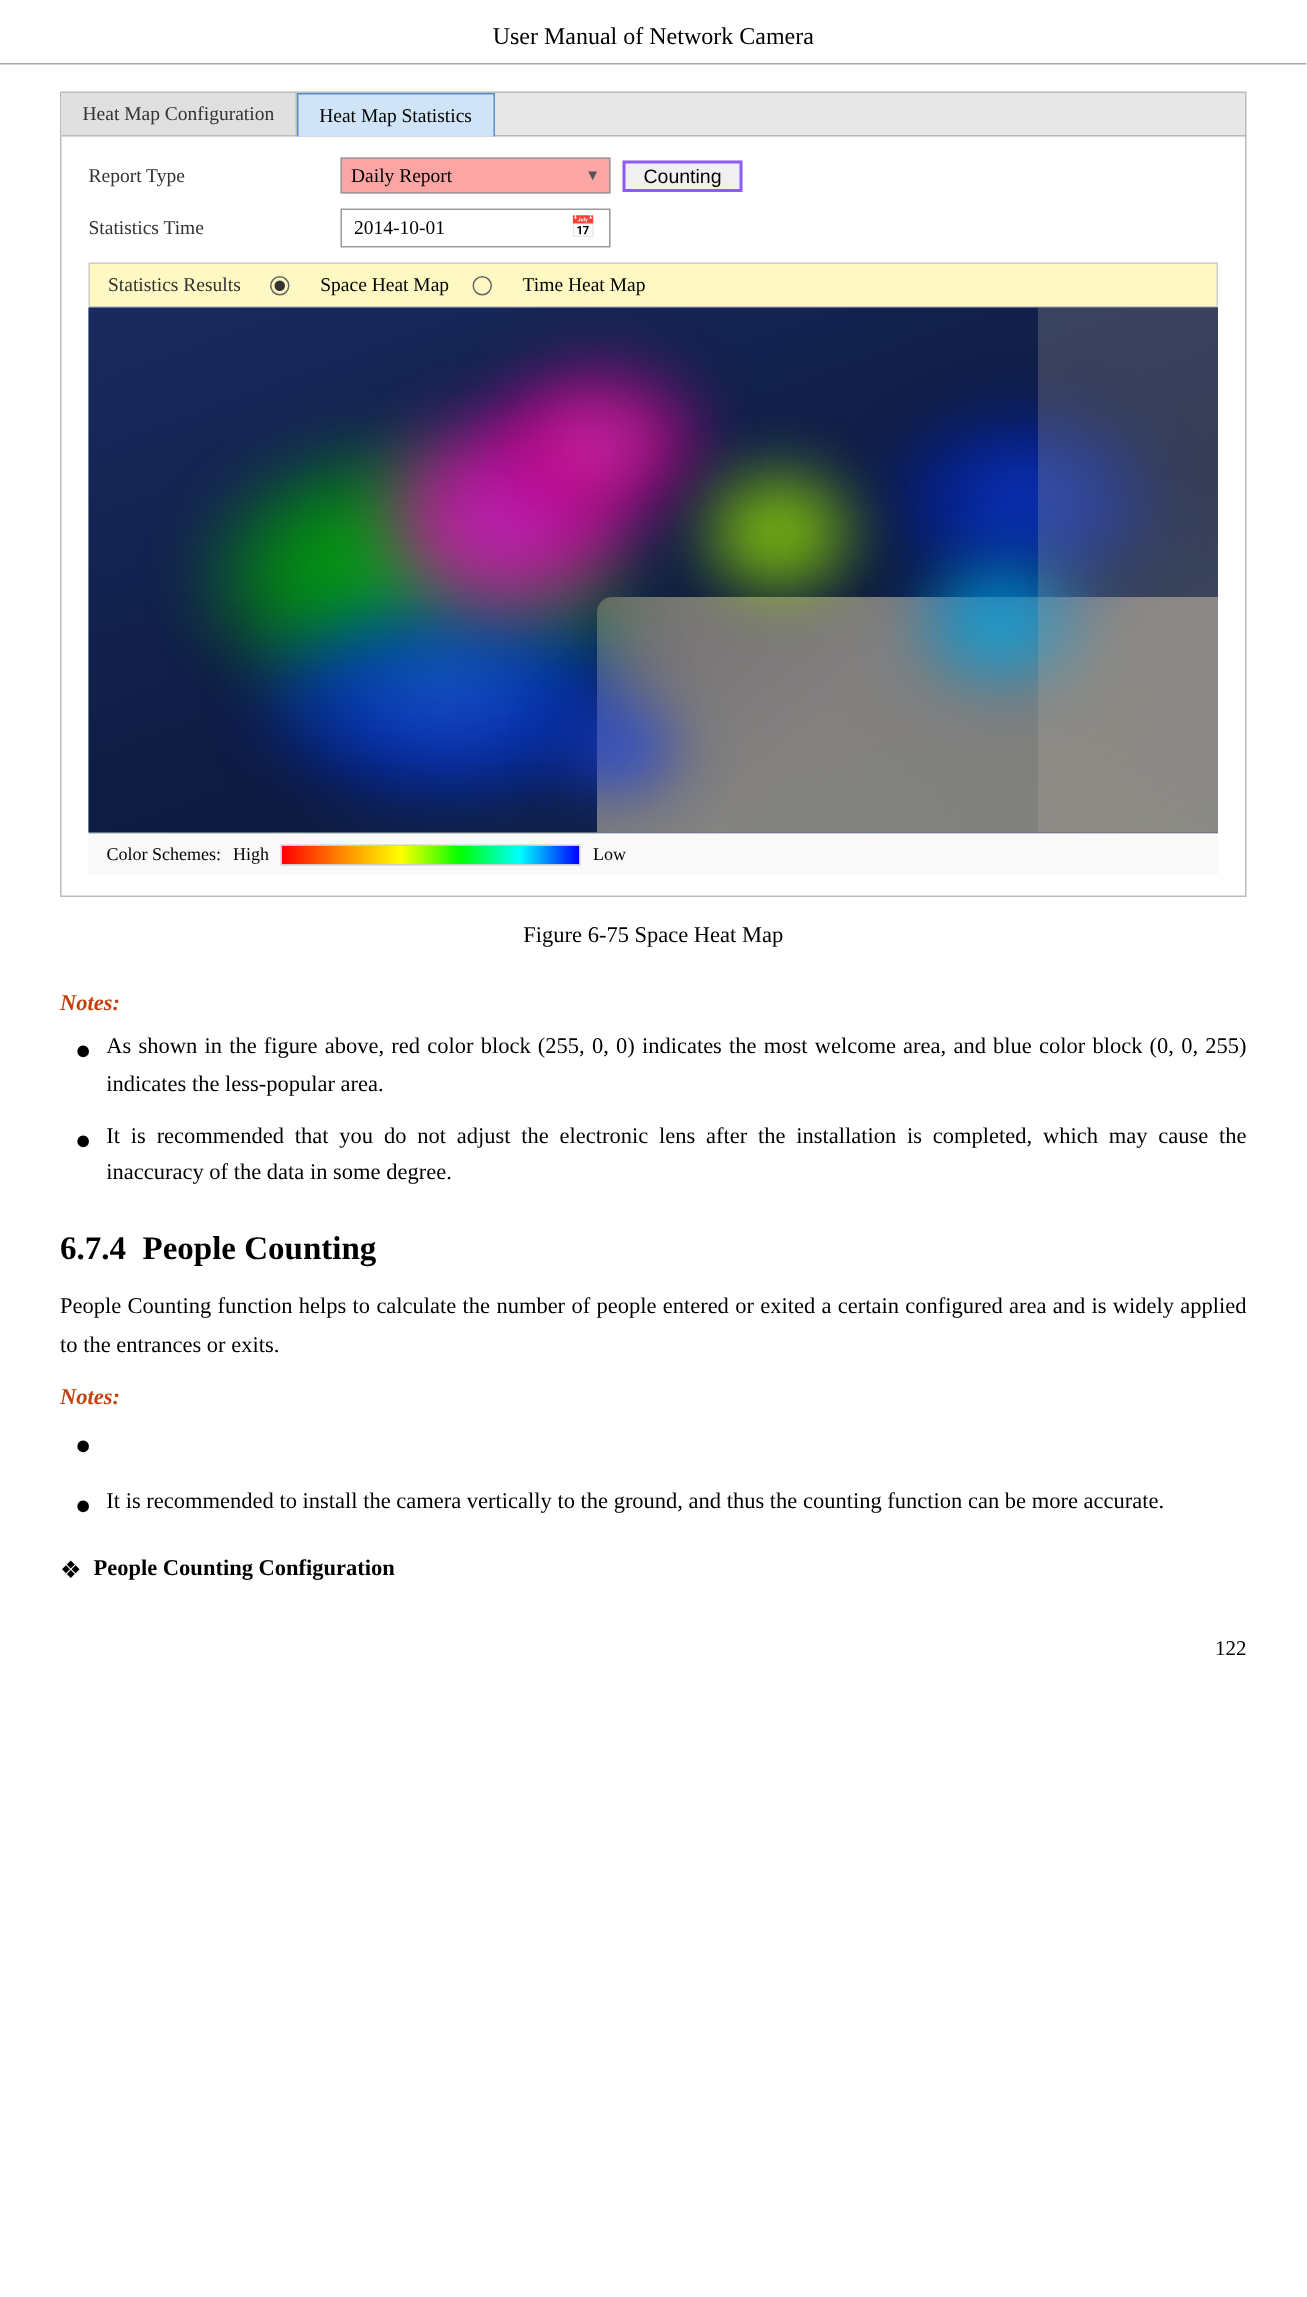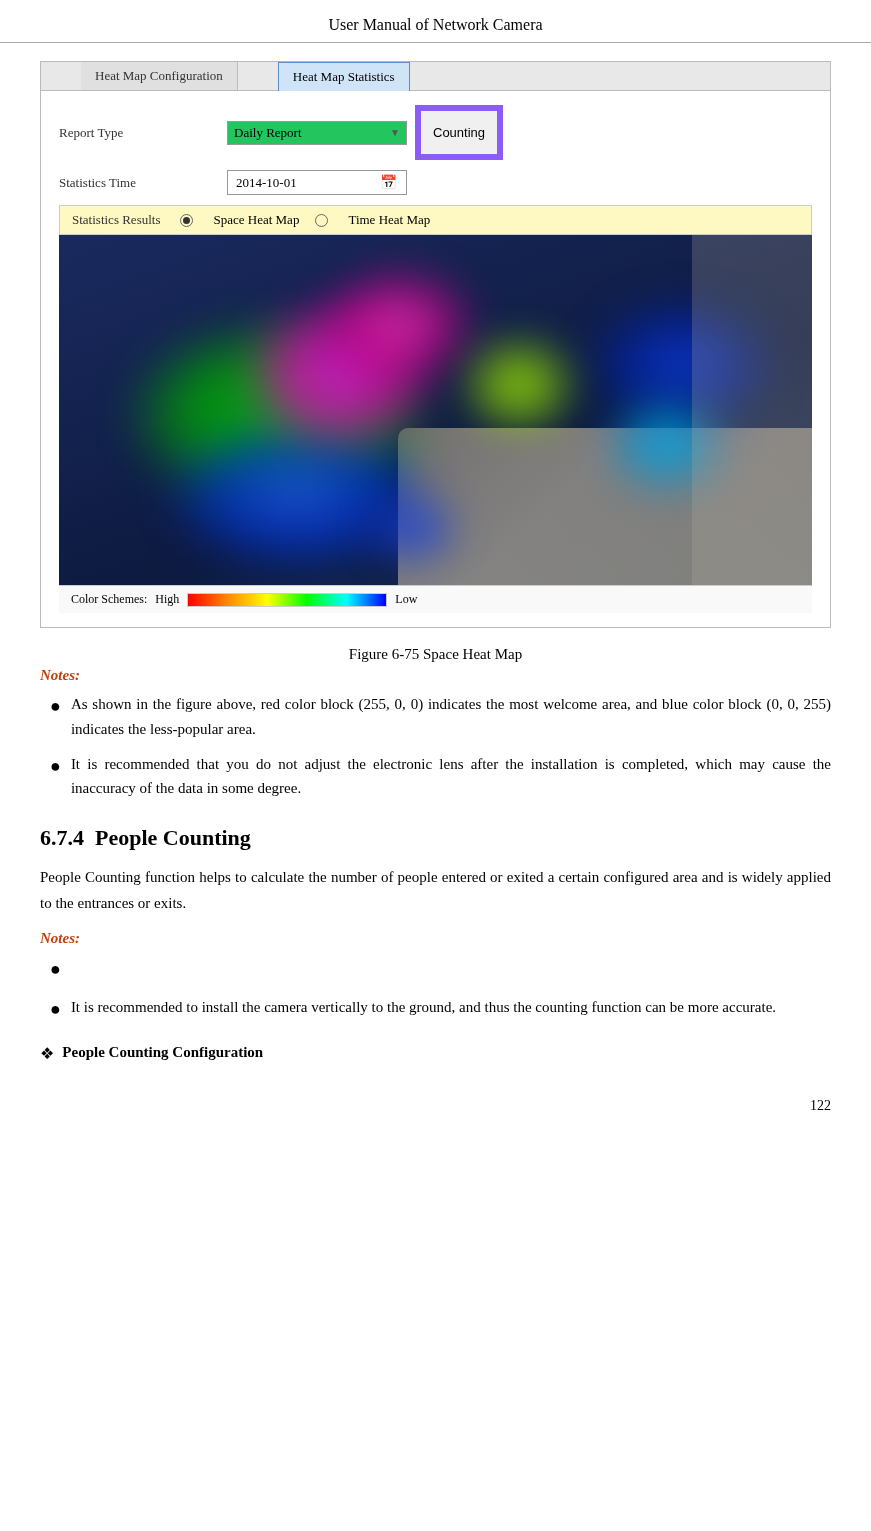--- a/index.html
+++ b/index.html
@@ -38,21 +38,20 @@
       border-bottom: 1px solid #bbb;
     }
 
     .ui-tab {
       padding: 6px 14px;
       font-size: 13px;
       border-right: 1px solid #bbb;
       cursor: pointer;
       background: #e0e0e0;
       color: #333;
-      margin-left: 40px;
     }
 
     .ui-tab.active {
       background: #fff;
       border-bottom: 2px solid #fff;
       font-weight: normal;
       color: #000;
       background-color: #d0e4f7;
       border: 1px solid #5a8fc5;
       border-bottom: none;
@@ -84,35 +83,35 @@
     .form-control-group {
       display: flex;
       align-items: center;
       gap: 8px;
     }
 
     .select-box {
       border: 1px solid #999;
       padding: 3px 6px;
       font-size: 13px;
-      background: #22c55e;
+      background: #fca5a5;
       width: 180px;
       display: flex;
       align-items: center;
       justify-content: space-between;
     }
 
     .select-arrow {
       font-size: 10px;
       color: #555;
     }
 
     .btn-counting {
-      border: 6px solid #8b5cf6;
-      padding: 14px 12px;
+      border: 2px solid #8b5cf6;
+      padding: 1px 12px;
       font-size: 13px;
       background: #f0f0f0;
       cursor: pointer;
     }
 
     .date-box {
       border: 1px solid #999;
       padding: 3px 8px;
       font-size: 13px;
       background: #fff;
@@ -206,21 +205,21 @@
       width: 200px;
       height: 14px;
       background: linear-gradient(to right, #ff0000, #ff8800, #ffff00, #00ff00, #00ffff, #0000ff);
       border: 1px solid #ccc;
     }
 
     
     .figure-caption {
       text-align: center;
       font-size: 15px;
-      margin: 12px 0 4px 0;
+      margin: 12px 0 28px 0;
     }
 
     
     .notes-heading {
       color: #c2410c;
       font-weight: bold;
       font-style: italic;
       font-size: 15px;
       margin-bottom: 8px;
     }

